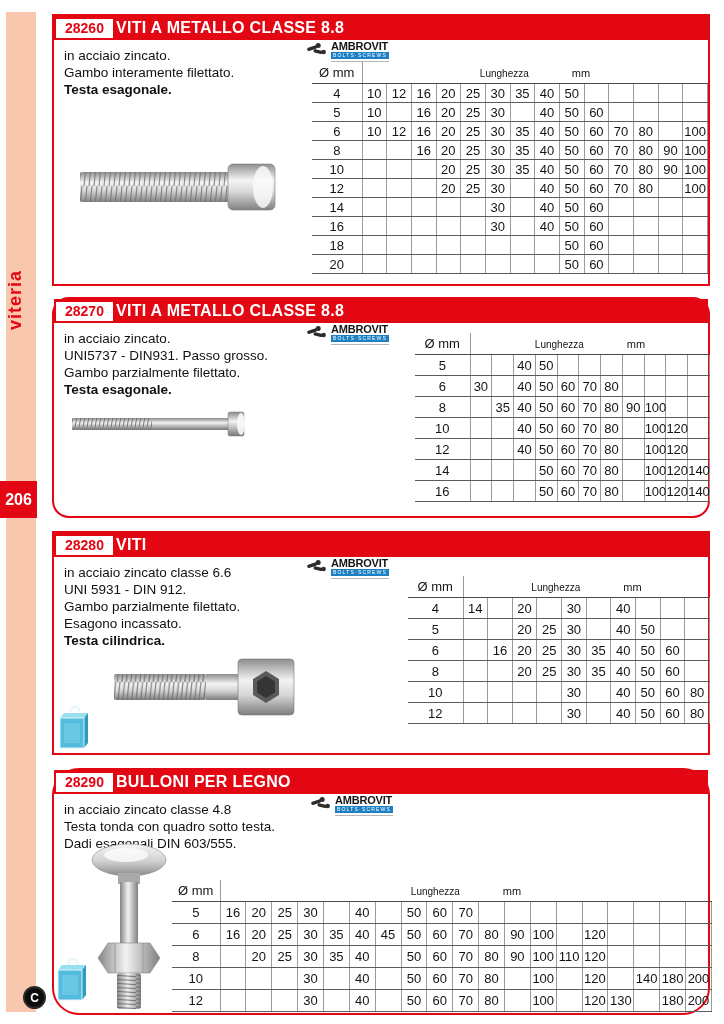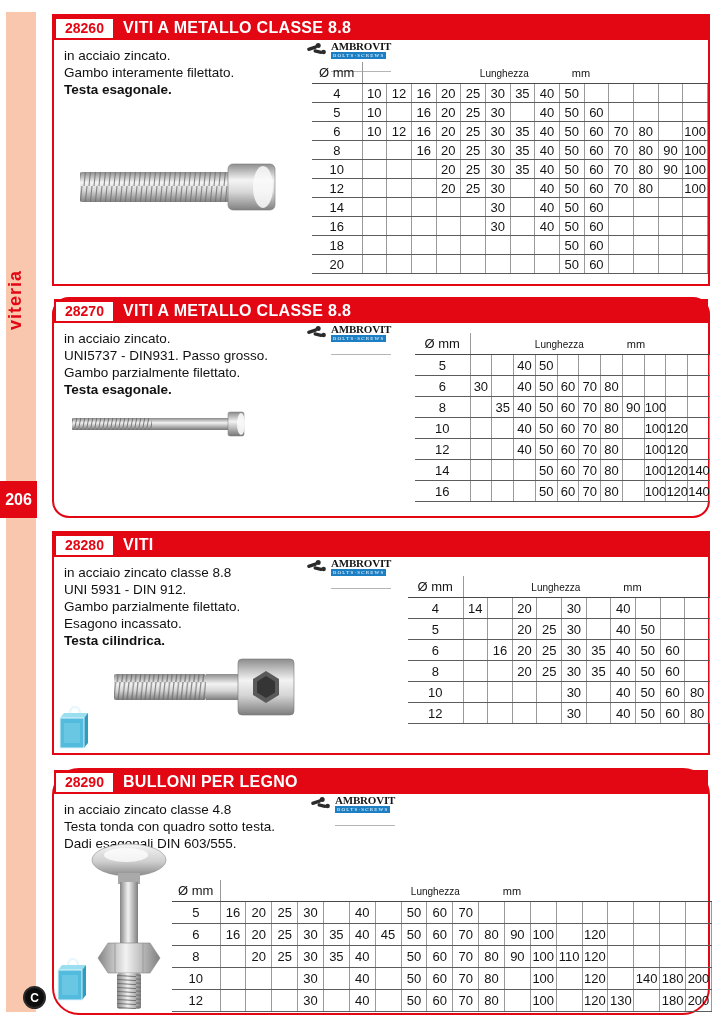--- a/index.html
+++ b/index.html
@@ -12,30 +12,30 @@
               writing-mode:vertical-rl;transform:rotate(180deg);text-align:center;
               color:var(--red);font-weight:bold;font-size:18px;letter-spacing:1px;}
   .page-num{position:absolute;left:0;top:481px;width:37px;height:37px;background:var(--red);
             color:#fff;font-weight:bold;font-size:16px;display:flex;align-items:center;justify-content:center;}
   .c-logo{position:absolute;left:23px;top:986px;width:23px;height:23px;border-radius:50%;
           background:#0d0d0d;color:#fff;font-weight:bold;font-size:12px;
           display:flex;align-items:center;justify-content:center;border:2px solid #2a2a2a;box-sizing:border-box;}
 
   
   .panel{position:absolute;left:52px;width:658px;background:#fff;border:2px solid var(--red);box-sizing:border-box;}
-  .panel-head{height:24px;background:var(--red);display:flex;align-items:center;gap:10px;}
+  .panel-head{height:24px;background:var(--red);display:flex;align-items:center;gap:3px;}
   .code{background:#fff;color:var(--red);font-weight:bold;font-size:14px;height:19px;line-height:19px;
         padding:0 9px;margin-left:2px;}
   .ptitle{color:#fff;font-weight:bold;font-size:16px;letter-spacing:.3px;}
   .desc{position:absolute;left:10px;top:31px;font-size:13.5px;line-height:17px;}
   .desc .bold{font-weight:bold;}
 
   
   .brand{position:absolute;display:flex;gap:3px;align-items:flex-start;}
-  .brand-text{border-bottom:1px solid #b5b5b5;padding-bottom:12px;font-family:Liberation Serif, serif;}
+  .brand-text{border-bottom:1px solid #b5b5b5;padding-bottom:2px;}
   .brand-name{font-weight:800;font-size:11px;line-height:10px;color:#151515;letter-spacing:-.2px;}
   .brand-bar{background:var(--blue);color:#fff;font-size:5px;line-height:7px;padding:0 2px;
              letter-spacing:1.2px;margin-top:1px;width:fit-content;}
 
   
   .vt{position:absolute;}
   .vt table{border-collapse:collapse;table-layout:fixed;width:100%;}
   .vt td{border-left:1px solid #9a9a9a;border-bottom:1px solid #5c5c5c;
          font-size:13px;text-align:center;padding:0;height:var(--rh);color:#141414;}
   .vt td:first-child{border-left:none;}
@@ -462,21 +462,21 @@
         </table>
       </div>
   </section>
 
   <section class="panel" style="top:531px;height:224px;">
     <div class="panel-head">
       <span class="code">28280</span>
       <span class="ptitle">VITI</span>
     </div>
     <div class="desc">
-      <div>in acciaio zincato classe 8.8</div>
+      <div>in acciaio zincato classe 6.6</div>
       <div>UNI 5931 - DIN 912.</div>
       <div>Gambo parzialmente filettato.</div>
       <div>Esagono incassato.</div>
       <div class="bold">Testa cilindrica.</div>
     </div>
     <div class="brand" style="left:252px;top:25px;">
       <svg width="22" height="15" viewBox="0 0 22 15">
         <g fill="#2b2b2b">
             <rect x="1" y="5.5" width="10" height="3.4" rx="1.4" transform="rotate(-18 6 7)"></rect>
             <circle cx="12.2" cy="4.4" r="2.5"></circle>

